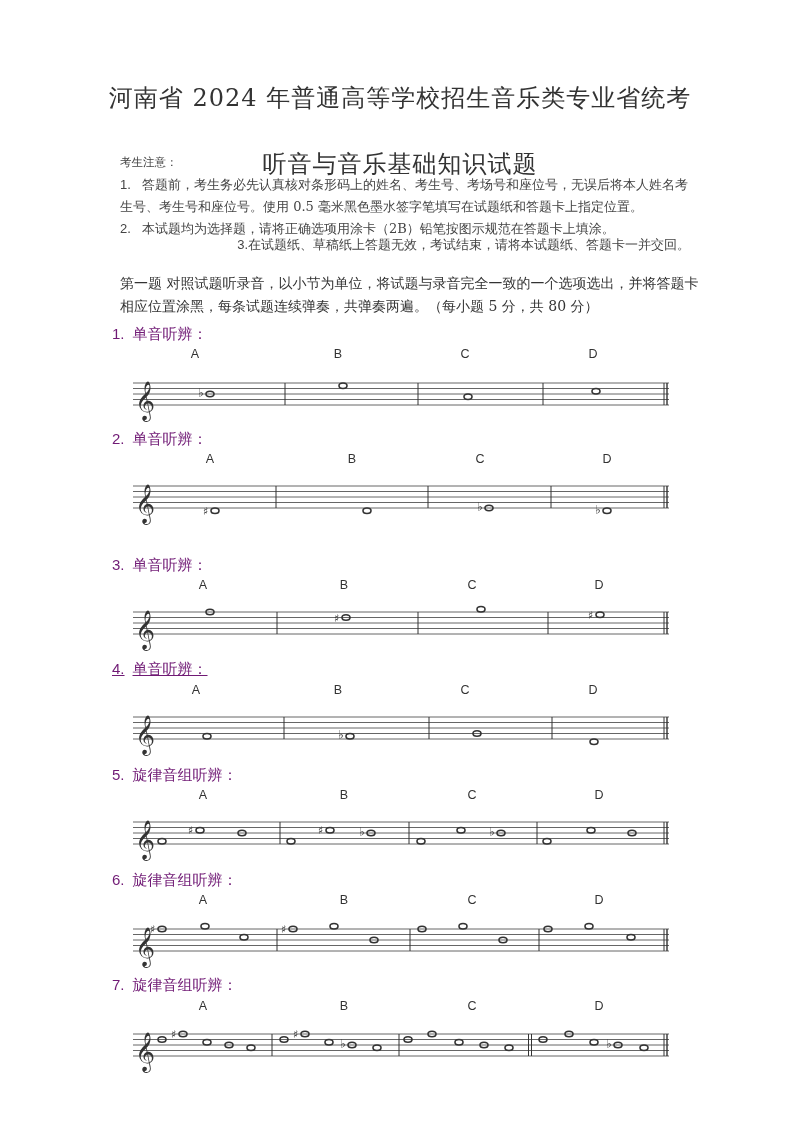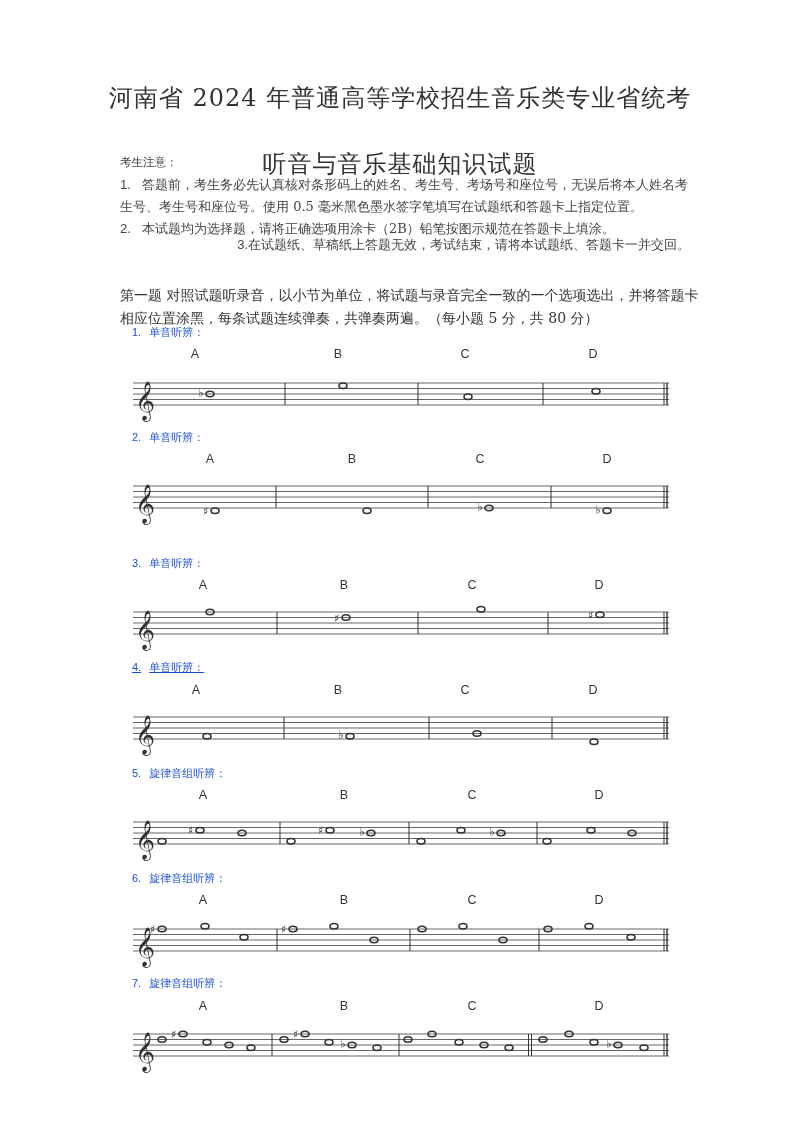--- a/index.html
+++ b/index.html
@@ -4,22 +4,22 @@
 <style>
   html, body { margin:0; padding:0; background:#ffffff; }
   body { width:800px; height:1132px; position:relative; overflow:hidden;
          font-family:"DejaVu Serif","Liberation Serif",serif; color:#2a2a2a; }
   .title { position:absolute; left:0; width:800px; text-align:center; font-size:24px; color:#333; letter-spacing:1px; }
   .t1 { top:82px; }
   .t2 { top:104px;margin-top:44px; }
   .notice-head { position:absolute; left:120px; top:155px; font-size:11.5px; color:#444; }
   .notice { position:absolute; left:120px; font-size:13px; color:#444; line-height:22px; width:570px; }
   .notice .num { display:inline-block; width:22px; font-family:"Liberation Sans",sans-serif; }
-  .section { position:absolute; left:120px; top:284px; width:580px; font-size:14px; line-height:23px; color:#333; }
-  .qlabel { position:absolute; left:132px; font-size:11px; color:#1d4ed8; }
+  .section { position:absolute; left:120px; top:272px; width:580px; font-size:14px; line-height:23px; color:#333; }
+  .qlabel { position:absolute; left:112px; font-size:15px; color:#701a75; }
   .qlabel .qn { font-family:"Liberation Sans",sans-serif; margin-right:8px; }
   .optlbl { position:absolute; font-family:"Liberation Sans",sans-serif; font-size:12.5px; color:#333; transform:translateX(-50%); }
 </style>
 </head>
 <body>
 
 <div class="title t1">河南省 2024 年普通高等学校招生音乐类专业省统考</div>
 <div class="title t2">听音与音乐基础知识试题</div>
 
 <div class="notice-head">考生注意：</div>

